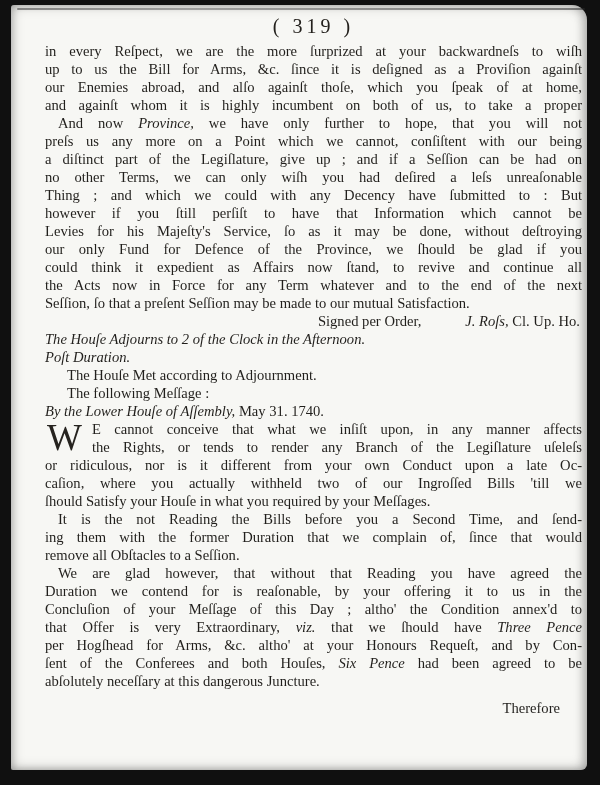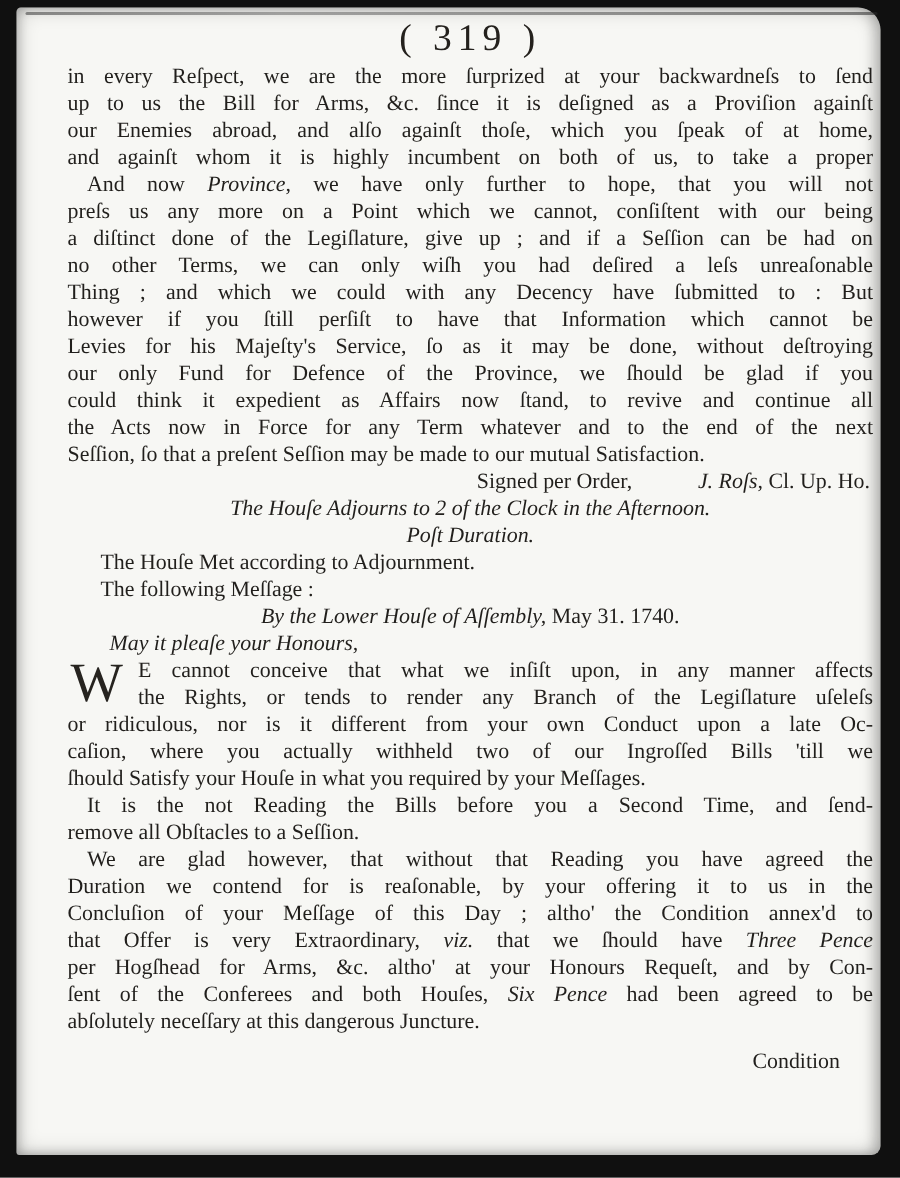--- a/index.html
+++ b/index.html
@@ -19,92 +19,92 @@
   .page::before{
     content:"";position:absolute;left:6px;right:2px;top:3px;height:2px;
     background:linear-gradient(to right,#3a3a3a,#6a6a6a 30%,#4a4a4a 70%,#2a2a2a);
     opacity:.55;border-radius:2px;
   }
   .content{
     position:absolute;left:34px;right:5px;top:10px;bottom:4px;
     font-size:14.6px;line-height:18px;
   }
   .pagenum{
-    text-align:center;font-size:25px;letter-spacing:4px;
+    text-align:center;font-size:20px;letter-spacing:4px;
     margin:2px 0 7px 0;color:#24211d;
   }
   .it{font-style:italic;}
   .para{margin:0;}
   .para .ln{text-align:justify;text-align-last:justify;}
   .para .ln.last{text-align-last:left;}
   .para.indent div.ln:first-of-type{text-indent:13px;}
   .para.dropcap{position:relative;}
   .para.dropcap .cap{
     position:absolute;left:2px;top:1px;font-size:37px;line-height:34px;color:#26231f;
   }
   .para.dropcap .ln.dc{padding-left:47px;}
   .sline{text-align:left;}
   .sline.signed{text-align:right;padding-right:2px;}
-  .sline.center{text-align:center;}
+  .sline.center{}
   .sline.indent{padding-left:22px;}
   .sline.indent-italic{padding-left:28px;}
   .sline.catchword{text-align:right;padding-right:22px;margin-top:9px;}
 </style>
 </head>
 <body>
 
 <div class="scan">
   <div class="page">
     <div class="content">
       <div class="pagenum">( 319 )</div>
       <div>
           <div class="para">
-            <div class="ln"><span>in every Reſpect, we are the more ſurprized at your backwardneſs to ſend</span></div>
+            <div class="ln"><span>in every Reſpect, we are the more ſurprized at your backwardneſs to wiſh</span></div>
             <div class="ln"><span>up to us the Bill for Arms, &amp;c. ſince it is deſigned as a Proviſion againſt</span></div>
             <div class="ln"><span>our Enemies abroad, and alſo againſt thoſe, which you ſpeak of at home,</span></div>
             <div class="ln"><span>and againſt whom it is highly incumbent on both of us, to take a proper</span></div>
           </div>
           <div class="para indent">
             <div class="ln"><span>And now </span><span class="it">Province,</span><span> we have only further to hope, that you will not</span></div>
             <div class="ln"><span>preſs us any more on a Point which we cannot, conſiſtent with our being</span></div>
-            <div class="ln"><span>a diſtinct done of the Legiſlature, give up ; and if a Seſſion can be had on</span></div>
+            <div class="ln"><span>a diſtinct part of the Legiſlature, give up ; and if a Seſſion can be had on</span></div>
             <div class="ln"><span>no other Terms, we can only wiſh you had deſired a leſs unreaſonable</span></div>
             <div class="ln"><span>Thing ; and which we could with any Decency have ſubmitted to : But</span></div>
             <div class="ln"><span>however if you ſtill perſiſt to have that Information which cannot be</span></div>
             <div class="ln"><span>Levies for his Majeſty's Service, ſo as it may be done, without deſtroying</span></div>
             <div class="ln"><span>our only Fund for Defence of the Province, we ſhould be glad if you</span></div>
             <div class="ln"><span>could think it expedient as Affairs now ſtand, to revive and continue all</span></div>
             <div class="ln"><span>the Acts now in Force for any Term whatever and to the end of the next</span></div>
             <div class="ln last"><span>Seſſion, ſo that a preſent Seſſion may be made to our mutual Satisfaction.</span></div>
           </div>
           <div class="sline signed"><span>Signed per Order,   </span><span class="it">J. Roſs,</span><span> Cl. Up. Ho.</span></div>
           <div class="sline center"><span class="it">The Houſe Adjourns to 2 of the Clock in the Afternoon.</span></div>
           <div class="sline center"><span class="it">Poſt Duration.</span></div>
           <div class="sline indent"><span>The Houſe Met according to Adjournment.</span></div>
           <div class="sline indent"><span>The following Meſſage :</span></div>
           <div class="sline center"><span class="it">By the Lower Houſe of Aſſembly,</span><span> May 31. 1740.</span></div>
-          <div class="sline indent-italic"><span class="it">May it pleaſe your Honours,</span></div>
           <div class="para dropcap">
             <span class="cap">W</span>
             <div class="ln dc"><span>E cannot conceive that what we inſiſt upon, in any manner affects</span></div>
             <div class="ln dc"><span>the Rights, or tends to render any Branch of the Legiſlature uſeleſs</span></div>
             <div class="ln"><span>or ridiculous, nor is it different from your own Conduct upon a late Oc-</span></div>
             <div class="ln"><span>caſion, where you actually withheld two of our Ingroſſed Bills 'till we</span></div>
             <div class="ln last"><span>ſhould Satisfy your Houſe in what you required by your Meſſages.</span></div>
           </div>
           <div class="para indent">
             <div class="ln"><span>It is the not Reading the Bills before you a Second Time, and ſend-</span></div>
+            <div class="ln"><span>ing them with the former Duration that we complain of, ſince that would</span></div>
             <div class="ln last"><span>remove all Obſtacles to a Seſſion.</span></div>
           </div>
           <div class="para indent">
             <div class="ln"><span>We are glad however, that without that Reading you have agreed the</span></div>
             <div class="ln"><span>Duration we contend for is reaſonable, by your offering it to us in the</span></div>
             <div class="ln"><span>Concluſion of your Meſſage of this Day ; altho' the Condition annex'd to</span></div>
             <div class="ln"><span>that Offer is very Extraordinary, </span><span class="it">viz.</span><span> that we ſhould have </span><span class="it">Three Pence</span></div>
             <div class="ln"><span>per Hogſhead for Arms, &amp;c. altho' at your Honours Requeſt, and by Con-</span></div>
             <div class="ln"><span>ſent of the Conferees and both Houſes, </span><span class="it">Six Pence</span><span> had been agreed to be</span></div>
             <div class="ln last"><span>abſolutely neceſſary at this dangerous Juncture.</span></div>
           </div>
-          <div class="sline catchword"><span>Condition</span></div>
+          <div class="sline catchword"><span>Therefore</span></div>
         </div>
     </div>
   </div>
 </div>
 
 </body></html>

